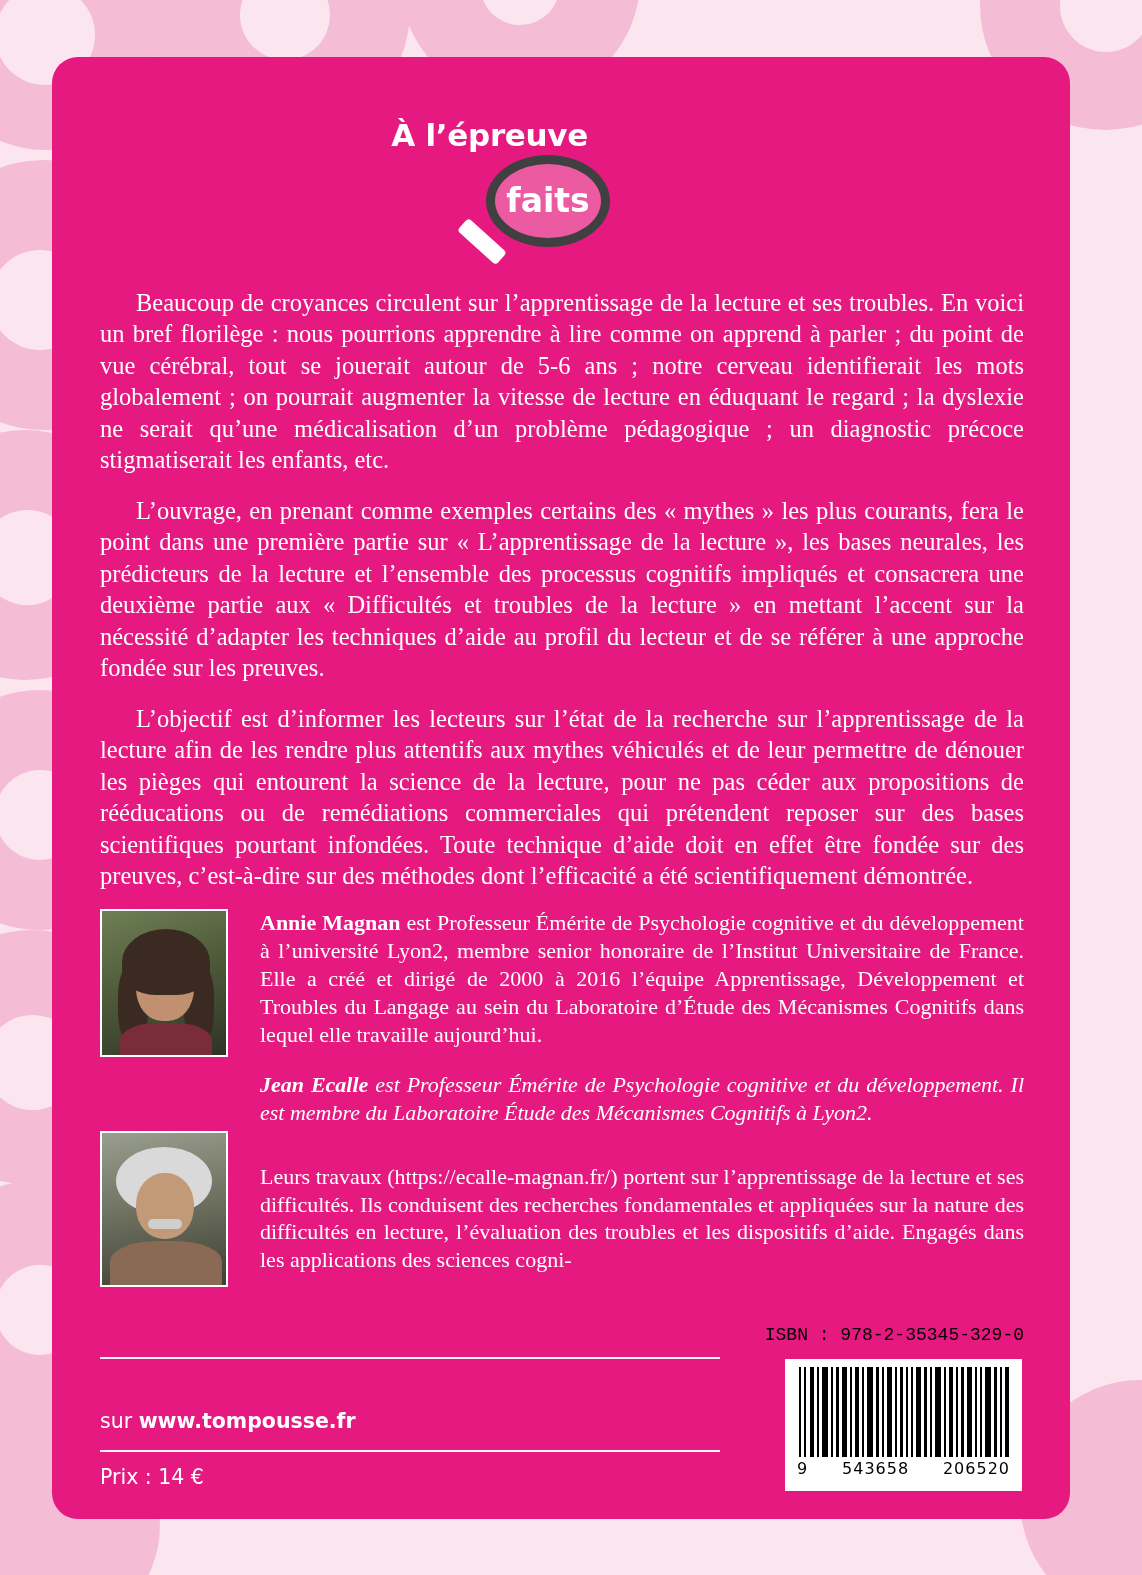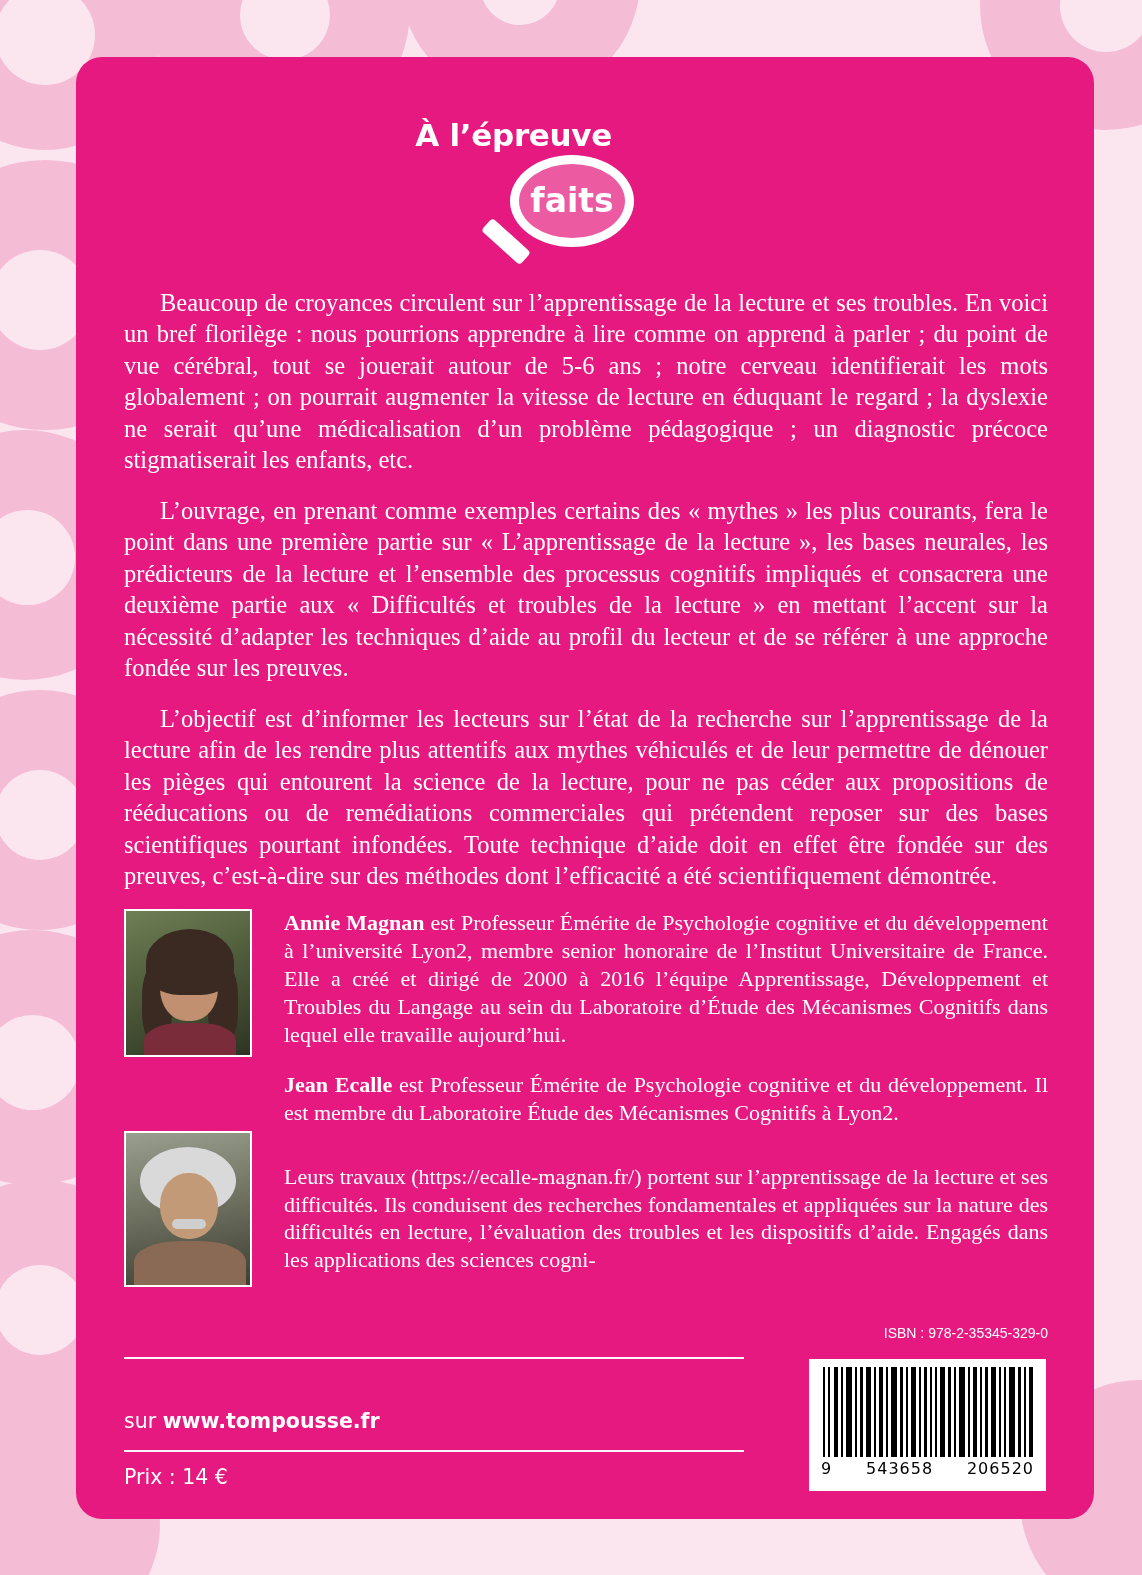--- a/index.html
+++ b/index.html
@@ -39,21 +39,21 @@
   .bg-pattern .gear::after  { transform: rotate(60deg); }
   .bg-pattern .hole {
     position: absolute;
     background: #fbe6f0;
     border-radius: 50%;
   }
 
   
   .cover {
     position: absolute;
-    left: 76px;
+    left: 52px;
     top: 57px;
     width: 1018px;
     height: 1462px;
     background: #e5197f;
     border-radius: 26px;
     box-sizing: border-box;
     color: #ffffff;
   }
 
   
@@ -76,21 +76,21 @@
     line-height: 1.18;
     letter-spacing: -0.3px;
     color: #ffffff;
   }
   .logo-lens {
     position: absolute;
     left: 434px;
     top: 68px;
     width: 124px;
     height: 92px;
-    border: 9px solid #ffffff;
+    border: 9px solid #404040;
     border-radius: 50%;
     box-sizing: border-box;
     background: #ec5ba2;
   }
   .logo-lens-text {
     position: absolute;
     left: 0;
     right: 0;
     top: 50%;
     transform: translateY(-52%);
@@ -208,23 +208,23 @@
     margin: 0 0 14px 0;
   }
   .indented { margin-left: 160px; }
   .strong { font-weight: bold; }
 
   
   .isbn {
     position: absolute;
     right: 46px;
     top: 1268px;
-    font-family: Liberation Sans, sans-serif;
-    font-size: 14px;
-    color: #ffffff;
+    font-family: Liberation Mono, monospace;
+    font-size: 18px;
+    color: #000000;
   }
   .footer-rule {
     position: absolute;
     left: 48px;
     top: 1300px;
     width: 620px;
     height: 2px;
     background: #ffffff;
     opacity: .95;
   }
@@ -352,21 +352,21 @@
           <div class="face"></div>
         <div class="stache"></div>
           <div class="body"></div>
       </div>
     </div>
 
     <p class="author-text indented">
       <span class="strong">Annie Magnan</span><span> est Professeur Émérite de Psychologie cognitive et du développement à l’université Lyon2, membre senior honoraire de l’Institut Universitaire de France. Elle a créé et dirigé de 2000 à 2016 l’équipe Apprentissage, Développement et Troubles du Langage au sein du Laboratoire d’Étude des Mécanismes Cognitifs dans lequel elle travaille aujourd’hui.</span>
     </p>
 
-    <p class="author-text indented" style="margin-top:22px;">
+    <p class="author-text indented" style="margin-top:22px;font-style:italic;">
       <span class="strong">Jean Ecalle</span><span> est Professeur Émérite de Psychologie cognitive et du développement. Il est membre du Laboratoire Étude des Mécanismes Cognitifs à Lyon2.</span>
     </p>
 
     <p class="author-text indented" style="margin-top:36px; margin-bottom:0;">Leurs travaux (https://ecalle-magnan.fr/) portent sur l’apprentissage de la lecture et ses difficultés. Ils conduisent des recherches fondamentales et appliquées sur la nature des difficultés en lecture, l’évaluation des troubles et les dispositifs d’aide. Engagés dans les applications des sciences cogni-</p>
   </div>
 
   <div class="isbn">ISBN : 978-2-35345-329-0</div>
   <div class="footer-rule"></div>
 
   <div class="footer-text">

